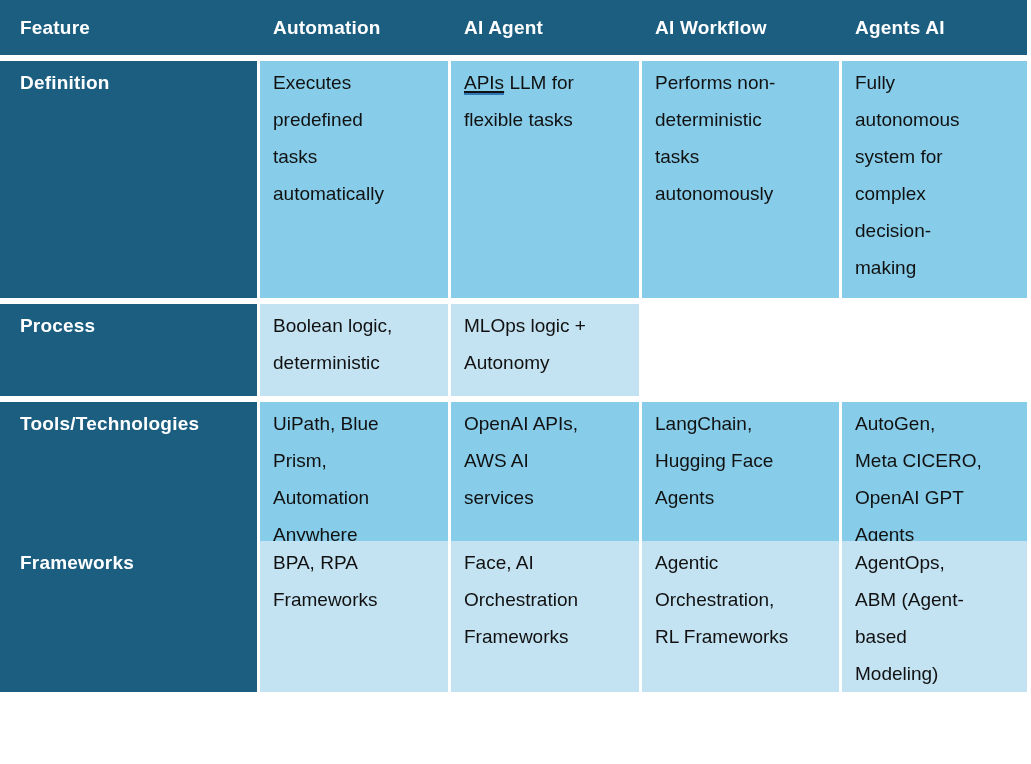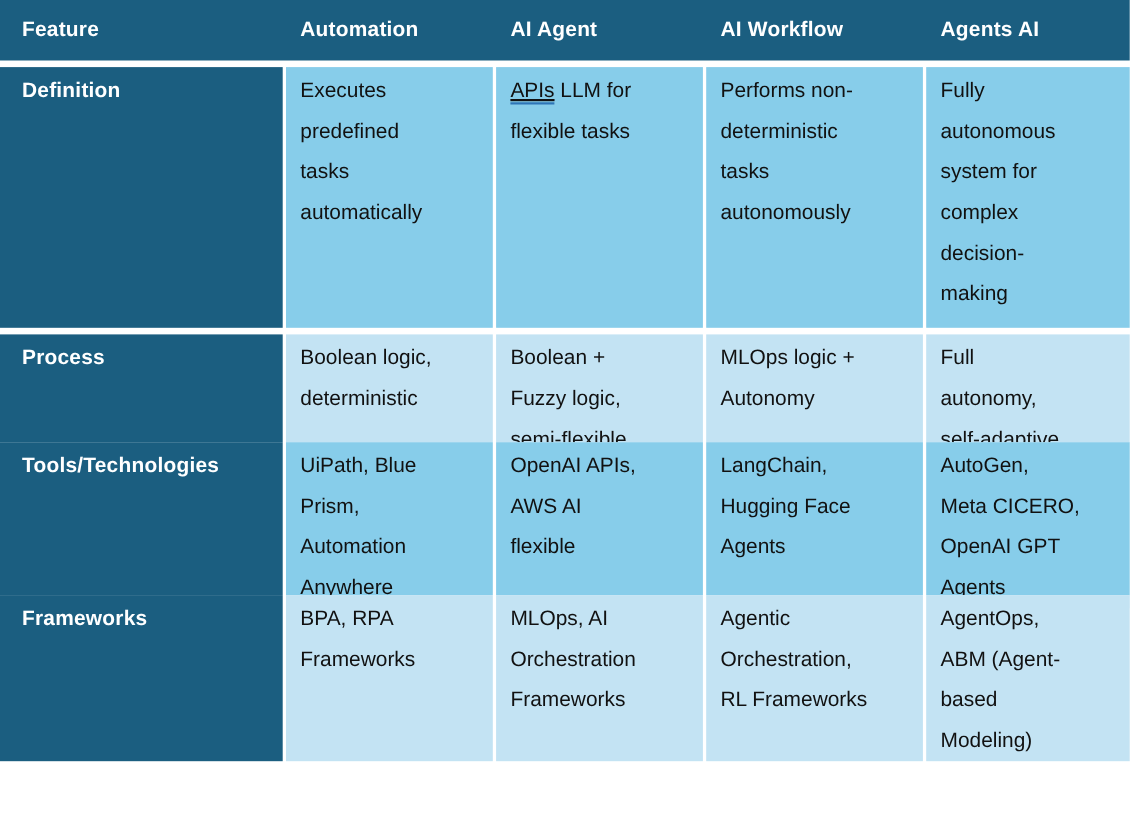--- a/index.html
+++ b/index.html
@@ -99,53 +99,47 @@
 system for
 complex
 decision-
 making</div>
   </div>
 
   <div class="row bg-b r-process">
     <div class="label">Process</div>
     <div class="cell">Boolean logic,
 deterministic</div>
-    <div class="cell">Boolean +
-Fuzzy logic,
-semi-flexible</div>
     <div class="cell">MLOps logic +
 Autonomy</div>
-    <div class="cell">Full
-autonomy,
-self-adaptive</div>
   </div>
 
   <div class="row bg-a r-tools">
     <div class="label">Tools/Technologies</div>
     <div class="cell">UiPath, Blue
 Prism,
 Automation
 Anywhere</div>
     <div class="cell">OpenAI APIs,
 AWS AI
-flexible</div>
+services</div>
     <div class="cell">LangChain,
 Hugging Face
 Agents</div>
     <div class="cell">AutoGen,
 Meta CICERO,
 OpenAI GPT
 Agents</div>
   </div>
 
   <div class="row bg-b r-frameworks">
     <div class="label">Frameworks</div>
     <div class="cell">BPA, RPA
 Frameworks</div>
-    <div class="cell">MLOps, AI
+    <div class="cell">Face, AI
 Orchestration
 Frameworks</div>
     <div class="cell">Agentic
 Orchestration,
 RL Frameworks</div>
     <div class="cell">AgentOps,
 ABM (Agent-
 based
 Modeling)</div>
   </div>

